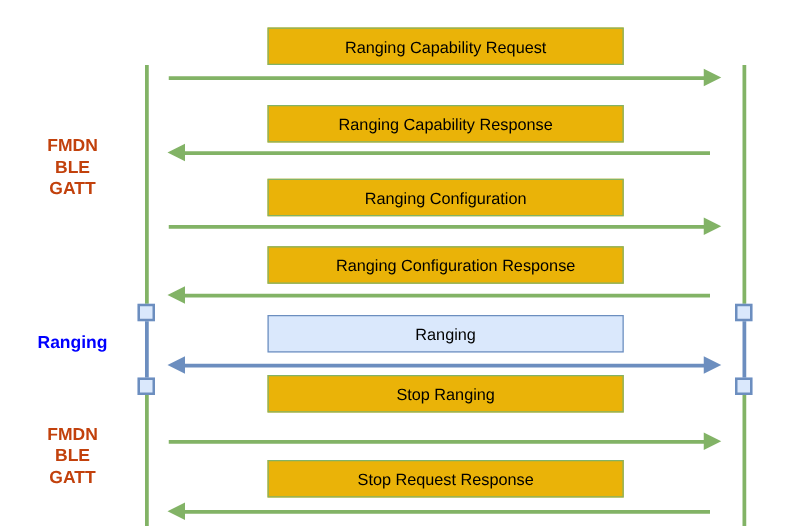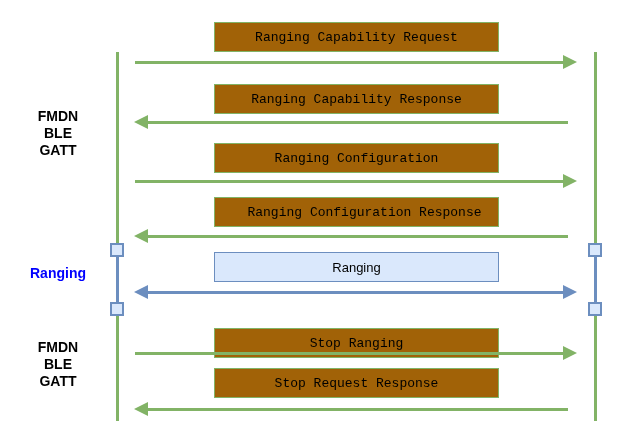--- a/index.html
+++ b/index.html
@@ -14,41 +14,41 @@
   .act-square {
     position:absolute; width:14px; height:14px; box-sizing:border-box;
     background:#dae8fc; border:2px solid #6c8ebf;
   }
   
   .msg-box {
     position:absolute; left:214px; width:285px; height:30px; box-sizing:border-box;
     display:flex; align-items:center; justify-content:center;
     font-size:13px; color:#000000; text-align:center;
   }
-  .box-green { background:#a16207; border:1px solid #82b366;font-family:Liberation Mono, monospace; }
+  .box-green { background:#eab308; border:1px solid #82b366; }
   .box-blue  { background:#dae8fc; border:1px solid #6c8ebf; }
   
   .arrow { position:absolute; left:0; width:630px; height:0; }
   .arrow .line { position:absolute; height:3px; top:-1.5px; }
   .line-green { background:#82b366; }
   .line-blue  { background:#6c8ebf; }
   .head {
     position:absolute; width:0; height:0; top:-7px;
     border-top:7px solid transparent; border-bottom:7px solid transparent;
   }
   .head-right-green { border-left:14px solid #82b366; }
   .head-left-green  { border-right:14px solid #82b366; }
   .head-right-blue  { border-left:14px solid #6c8ebf; }
   .head-left-blue   { border-right:14px solid #6c8ebf; }
   
   .side-label {
     position:absolute; left:13px; width:90px; text-align:center;
     font-weight:bold; font-size:14px; line-height:17px; white-space:pre-line;
   }
-  .label-green { color:#000000; }
+  .label-green { color:#c2410c; }
   .label-blue  { color:#0000ff; }
 </style>
 </head>
 <body>
 
 <div id="stage">
 
   <div>
     <div class="lifeline-seg seg-green" style="left:116px; top:52px;  height:198px;"></div>
     <div class="lifeline-seg seg-blue" style="left:116px; top:248px; height:64px;"></div>
@@ -116,21 +116,21 @@
       <span>Ranging</span>
     </div>
     <div class="arrow" style="top:292px;">
       <div class="head head-left-blue" style="left:134px;"></div>
       <div class="line line-blue" style="left:147px; width:417px;"></div>
       <div class="head head-right-blue" style="left:563px;"></div>
     </div>
   </div>
 
   <div>
-    <div class="msg-box box-green" style="top:328px;">
+    <div class="msg-box box-green" style="top:300px;">
       <span>Stop Ranging</span>
     </div>
     <div class="arrow" style="top:353px;">
       <div class="line line-green" style="left:135px; width:429px;"></div>
       <div class="head head-right-green" style="left:563px;"></div>
     </div>
   </div>
 
   <div>
     <div class="msg-box box-green" style="top:368px;">

